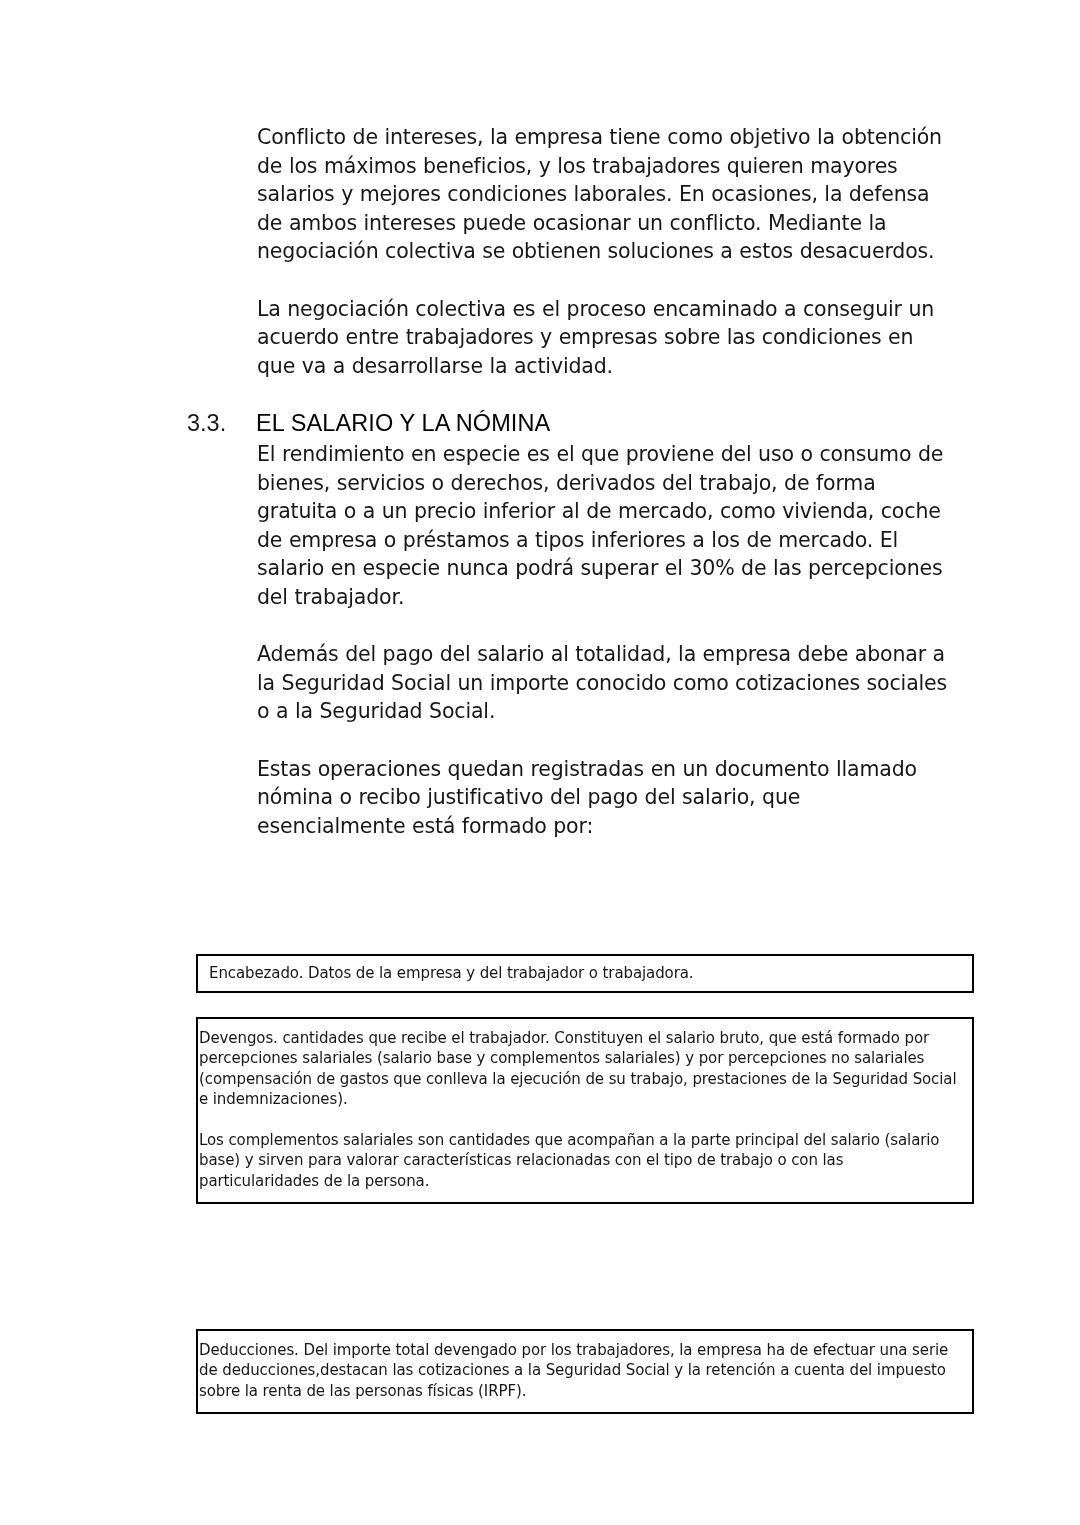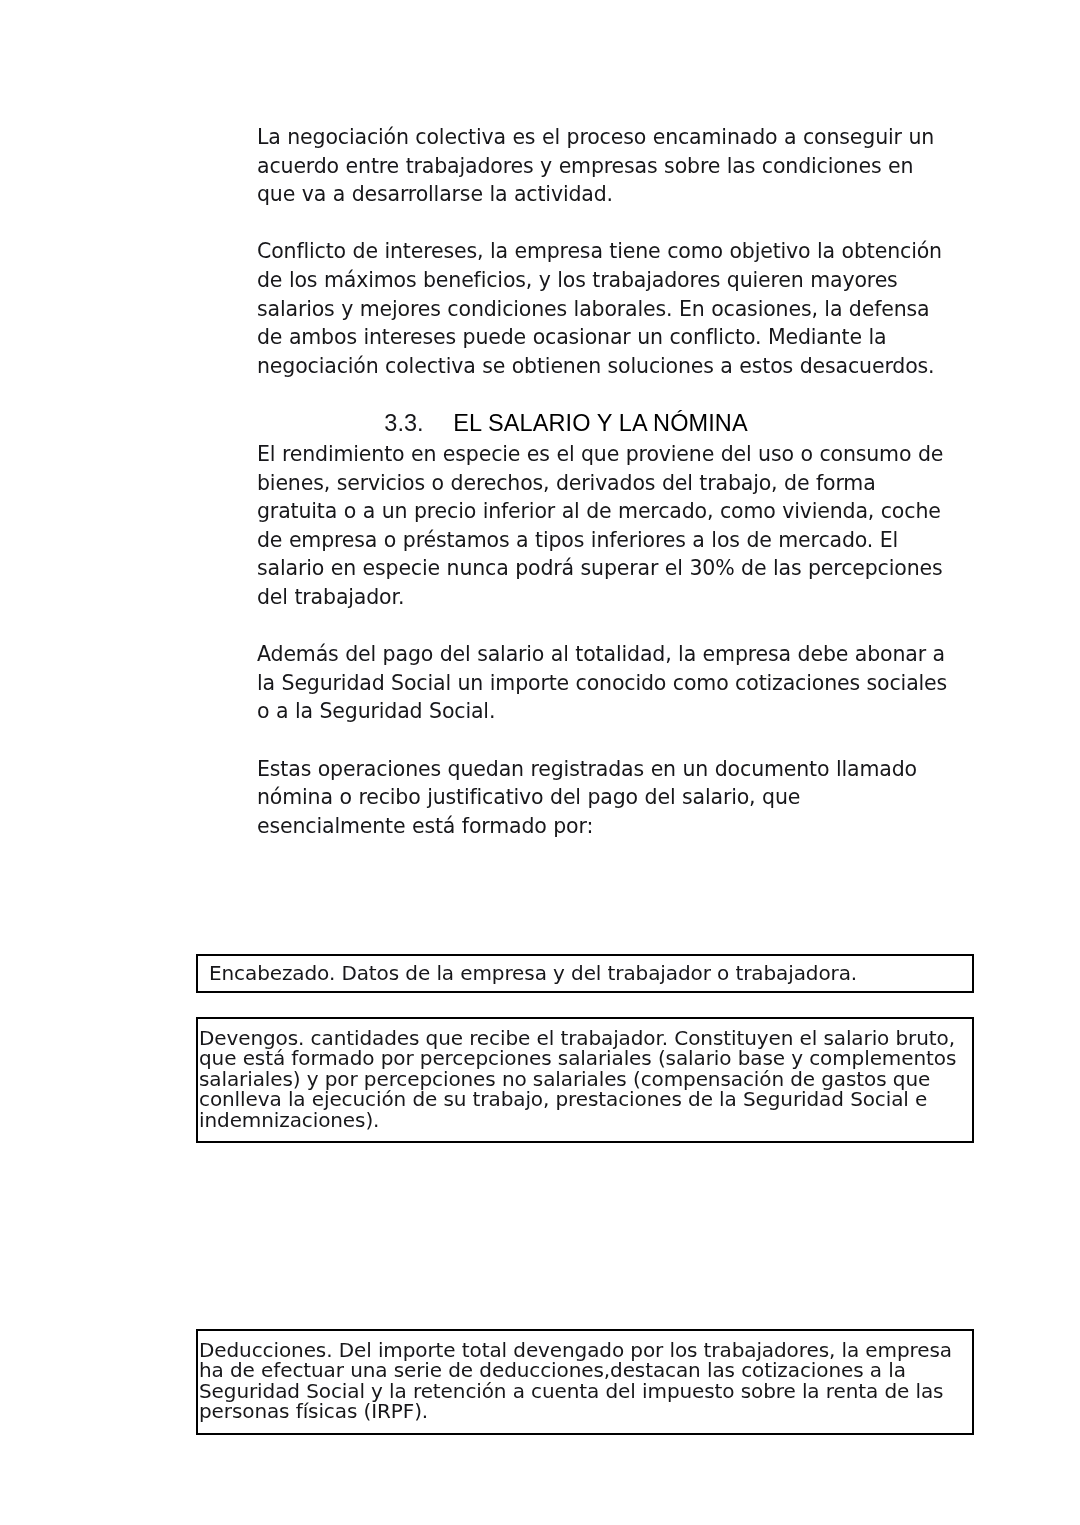--- a/index.html
+++ b/index.html
@@ -39,26 +39,25 @@
     color:#17171a;
     text-align:left;
     word-spacing:0.2px;
   }
 
   .para + .para { margin-top:28.6px; }
 
   
   .heading-row {
     position:absolute;
-    left:176px;
+    left:187px;
     top:408px;
     width:780px;
     display:flex;
     align-items:flex-start;
-    justify-content:center;
   }
   .heading-num {
     font-family:"Liberation Sans", sans-serif;
     font-size:23.5px;
     line-height:30px;
     color:#17171a;
     width:69px;
     flex:0 0 69px;
   }
   .heading-title {
@@ -72,57 +71,58 @@
   
   .box {
     position:absolute;
     left:196px;
     width:778px;
     border:2px solid #000000;
     background:#ffffff;
   }
   .box-text {
     font-family:"DejaVu Sans", sans-serif;
-    font-size:20px;
+    font-size:15px;
     line-height:20.4px;
     letter-spacing:-0.1px;
     color:#17171a;
     padding:0;
   }
   .box-text + .box-text { margin-top:20.4px; }
 
   .box-pad-single { padding:7px 10px 8px 11px; }
   .box-pad-multi  { padding:9px 10px 11px 1px; }
 </style>
 </head>
 <body>
 
 <div id="page">
 
   <div class="body-block" style="top:123px;">
+    <p class="para">Conflicto de intereses, la empresa tiene como objetivo la obtención de los máximos beneficios, y los trabajadores quieren mayores salarios y mejores condiciones laborales. En ocasiones, la defensa de ambos intereses puede ocasionar un conflicto. Mediante la negociación colectiva se obtienen soluciones a estos desacuerdos.</p>
     <p class="para">La negociación colectiva es el proceso encaminado a conseguir un acuerdo entre trabajadores y empresas sobre las condiciones en que va a desarrollarse la actividad.</p>
-    <p class="para">Conflicto de intereses, la empresa tiene como objetivo la obtención de los máximos beneficios, y los trabajadores quieren mayores salarios y mejores condiciones laborales. En ocasiones, la defensa de ambos intereses puede ocasionar un conflicto. Mediante la negociación colectiva se obtienen soluciones a estos desacuerdos.</p>
   </div>
 
   <div class="heading-row">
     <span class="heading-num">3.3.</span>
     <span class="heading-title">EL SALARIO Y LA NÓMINA</span>
   </div>
 
   <div class="body-block" style="top:440px;">
     <p class="para">El rendimiento en especie es el que proviene del uso o consumo de bienes, servicios o derechos, derivados del trabajo, de forma gratuita o a un precio inferior al de mercado, como vivienda, coche de empresa o préstamos a tipos inferiores a los de mercado. El salario en especie nunca podrá superar el 30% de las percepciones del trabajador.</p>
     <p class="para">Además del pago del salario al totalidad, la empresa debe abonar a la Seguridad Social un importe conocido como cotizaciones sociales o a la Seguridad Social.</p>
     <p class="para">Estas operaciones quedan registradas en un documento llamado nómina o recibo justificativo del pago del salario, que esencialmente está formado por:</p>
   </div>
 
   <div class="box box-pad-single" style="top:954px;">
     <p class="box-text">Encabezado. Datos de la empresa y del trabajador o trabajadora.</p>
   </div>
 
   <div class="box box-pad-multi" style="top:1017px;">
     <p class="box-text">Devengos. cantidades que recibe el trabajador. Constituyen el salario bruto, que está formado por percepciones salariales (salario base y complementos salariales) y por percepciones no salariales (compensación de gastos que conlleva la ejecución de su trabajo, prestaciones de la Seguridad Social e indemnizaciones).</p>
+    <p class="box-text">Los complementos salariales son cantidades que acompañan a la parte principal del salario (salario base) y sirven para valorar características relacionadas con el tipo de trabajo o con las particularidades de la persona.</p>
   </div>
 
   <div class="box box-pad-multi" style="top:1329px;">
     <p class="box-text">Deducciones. Del importe total devengado por los trabajadores, la empresa ha de efectuar una serie de deducciones,destacan las cotizaciones a la Seguridad Social y la retención a cuenta del impuesto sobre la renta de las personas físicas (IRPF).</p>
   </div>
 
 </div>
 
 </body></html>

